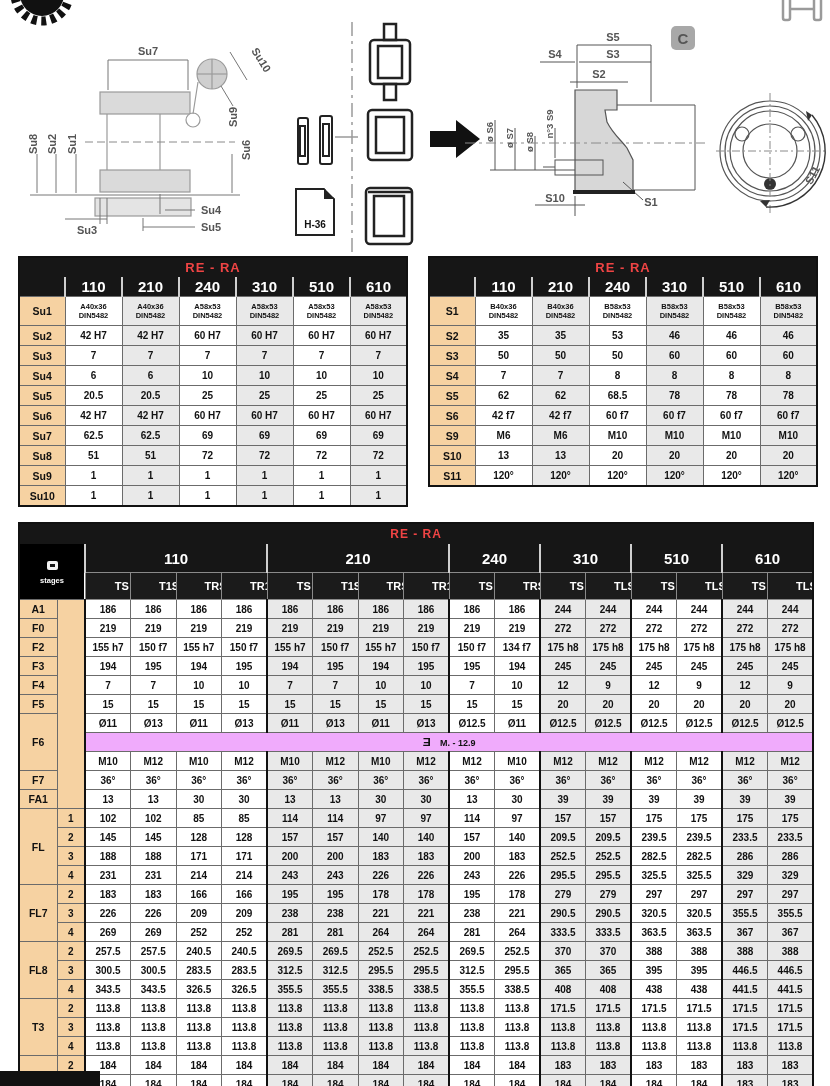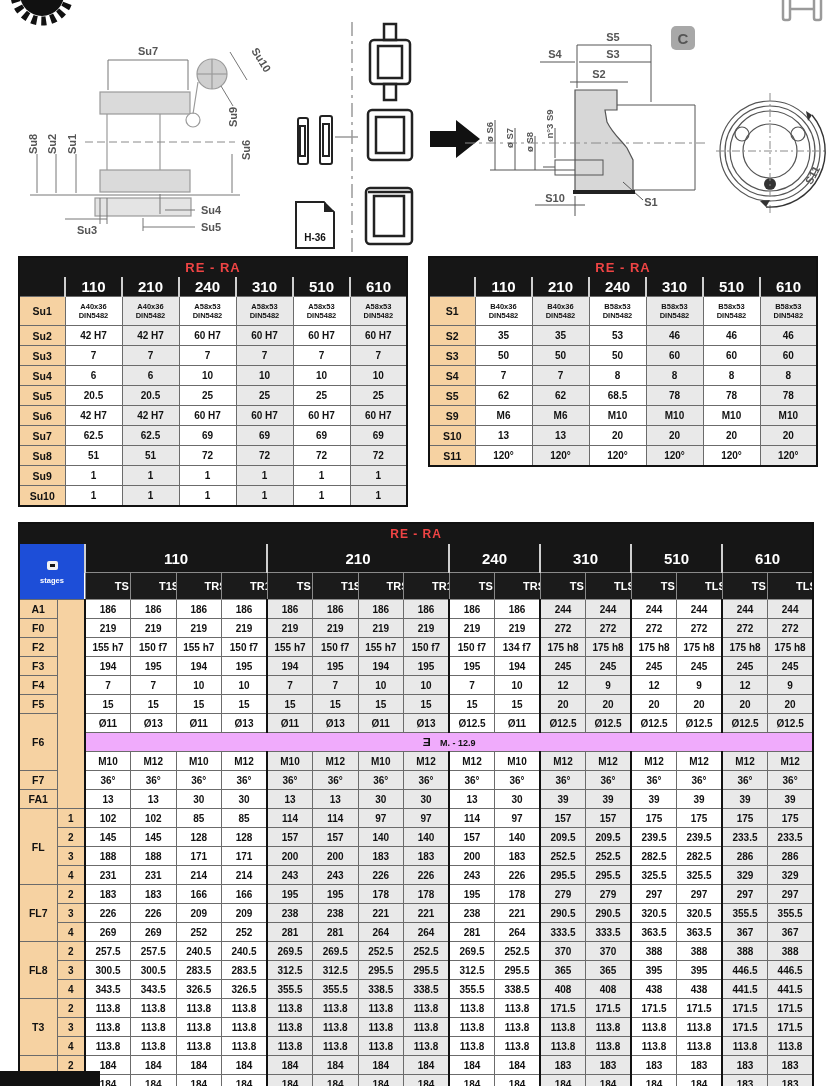--- a/index.html
+++ b/index.html
@@ -16,31 +16,31 @@
   .stagecell{background:#f6d2a2;font-size:10px;font-weight:bold;text-align:center;border:1px solid #6b6b6b;}
   .cell{font-size:10px;font-weight:bold;text-align:center;border:1px solid #6b6b6b;background:#fff;color:#111;}
   .shade{background:#e9e9e9;}
   .multiline{font-size:7.5px;line-height:1.2;white-space:pre-line;}
   .small-tbl td,.small-tbl th{height:19px;}
   .small-tbl .tallrow td{height:28px;}
   
   .main-tbl .ttitle{height:20px;font-size:12px;}
   .ghdr{background:#161616;color:#fff;font-size:15px;font-weight:bold;height:28px;text-align:center;border-left:2px solid #cfcfcf;}
   .shdr{background:#1b1b1b;color:#fff;font-size:11px;font-weight:bold;height:26px;text-align:center;border:1px solid #8a8a8a;padding-left:28px;}
-  .stages-hdr{background:#1d4ed8;color:#fff;text-align:center;vertical-align:middle;margin-left:25px;}
+  .stages-hdr{background:#000000;color:#fff;text-align:center;vertical-align:middle;margin-left:25px;}
   .stages-hdr .stico{display:inline-block;width:11px;height:9px;background:#f2f2f2;border-radius:2px;position:relative;margin-bottom:2px;}
   .stages-hdr .stico::after{content:"";position:absolute;left:3px;top:3px;width:5px;height:3px;background:#161616;}
   .stages-hdr .stlabel{display:block;font-size:7.5px;font-weight:bold;color:#fff;}
   .main-tbl td{height:18px;}
   .gstart{border-left:2px solid #111 !important;}
   .mergednote{font-size:9px;font-weight:bold;text-align:center;background:#f0abfc;border:1px solid #6b6b6b;}
   .screwglyph{display:inline-block;font-size:11px;font-weight:bold;margin-right:10px;transform:scaleX(1.1);}
   
   .abs{position:absolute;}
-  .h36{position:absolute;left:295px;top:201px;width:36px;height:44px;background:#fff;border:2px solid #222;}
+  .h36{position:absolute;left:295px;top:188px;width:36px;height:44px;background:#fff;border:2px solid #222;}
   .h36 .fold{position:absolute;right:-2px;top:-2px;width:0;height:0;border-top:11px solid #fff;border-left:11px solid transparent;}
   .h36 .foldline{position:absolute;right:-2px;top:-2px;width:0;height:0;border-bottom:11px solid #222;border-right:11px solid transparent;}
   .h36 .txt{position:absolute;left:0;right:0;bottom:4px;text-align:center;font-size:10px;font-weight:bold;color:#111;}
   .foot-tab{position:absolute;left:0;top:1071px;width:100px;height:15px;background:#111;}
 </style>
 </head>
 <body>
 
 <div class="sheet">
 
@@ -385,20 +385,29 @@
         <tr>
           <td class="rowlabel">S5</td>
           <td class="cell">62</td>
           <td class="cell shade">62</td>
           <td class="cell">68.5</td>
           <td class="cell shade">78</td>
           <td class="cell">78</td>
           <td class="cell shade">78</td>
         </tr>
         <tr>
+          <td class="rowlabel">S6</td>
+          <td class="cell">42 f7</td>
+          <td class="cell shade">42 f7</td>
+          <td class="cell">60 f7</td>
+          <td class="cell shade">60 f7</td>
+          <td class="cell">60 f7</td>
+          <td class="cell shade">60 f7</td>
+        </tr>
+        <tr>
           <td class="rowlabel">S9</td>
           <td class="cell">M6</td>
           <td class="cell shade">M6</td>
           <td class="cell">M10</td>
           <td class="cell shade">M10</td>
           <td class="cell">M10</td>
           <td class="cell shade">M10</td>
         </tr>
         <tr>
           <td class="rowlabel">S10</td>

